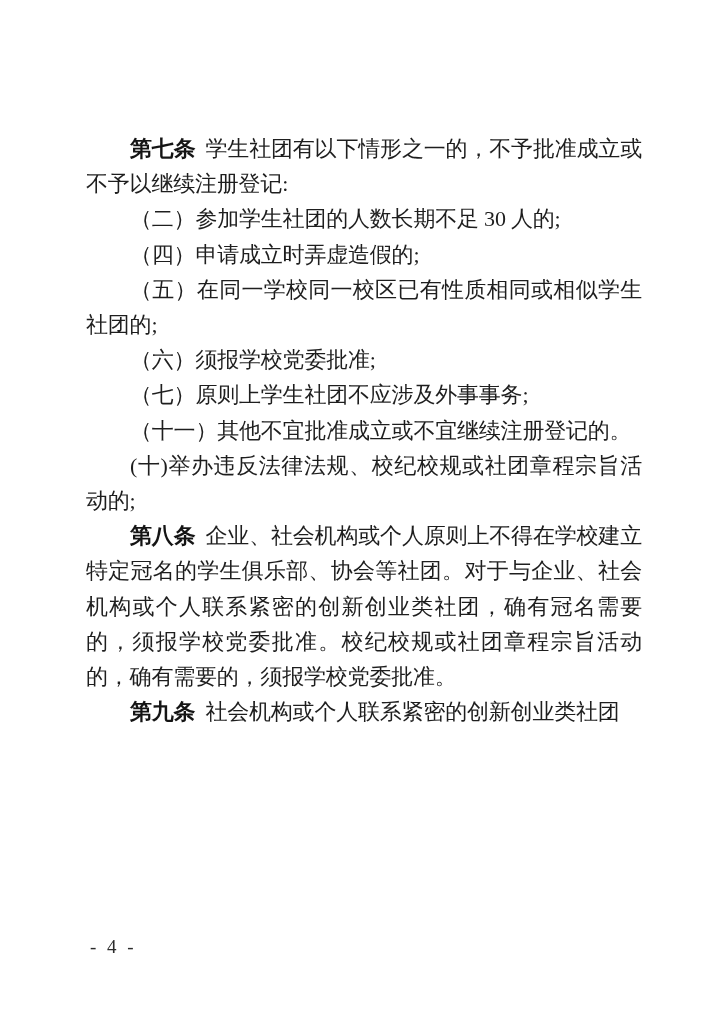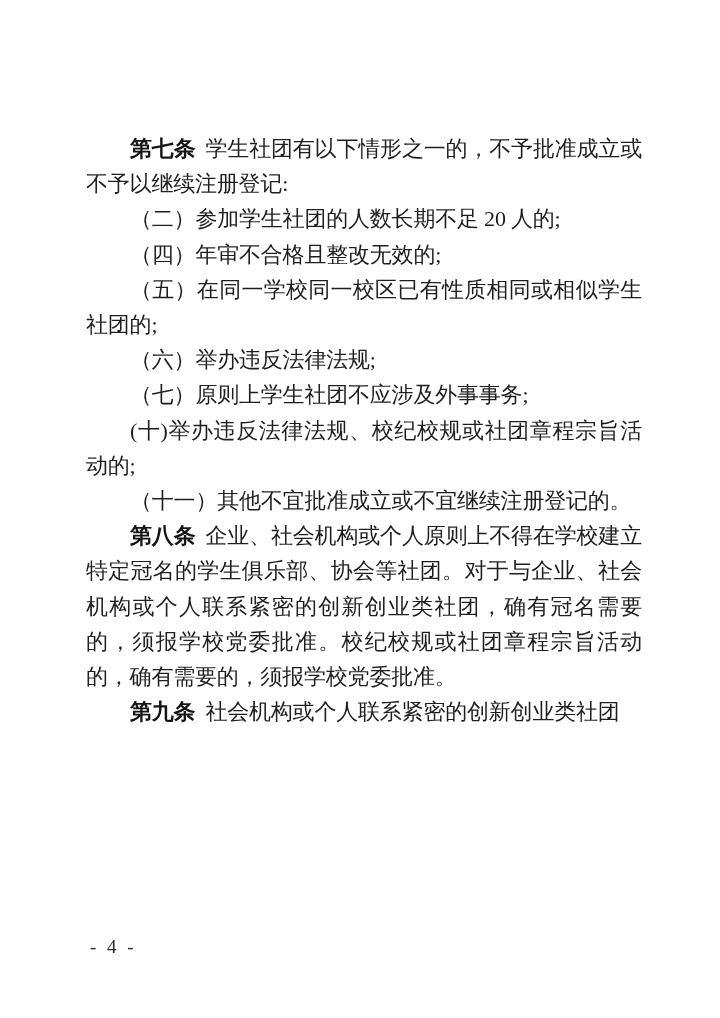--- a/index.html
+++ b/index.html
@@ -52,26 +52,26 @@
   }
 </style>
 </head>
 <body>
 
 <div class="page">
 
   <div class="doc-body">
 
   <p class="para"><span class="article-label">第七条</span><span>学生社团有以下情形之一的，不予批准成立或不予以继续注册登记:</span></p>
-      <p class="para"><span>（二）参加学生社团的人数长期不足 20 人的;</span></p>
-      <p class="para"><span>（四）年审不合格且整改无效的;</span></p>
+      <p class="para"><span>（二）参加学生社团的人数长期不足 30 人的;</span></p>
+      <p class="para"><span>（四）申请成立时弄虚造假的;</span></p>
       <p class="para"><span>（五）在同一学校同一校区已有性质相同或相似学生社团的;</span></p>
-      <p class="para"><span>（六）举办违反法律法规;</span></p>
+      <p class="para"><span>（六）须报学校党委批准;</span></p>
       <p class="para"><span>（七）原则上学生社团不应涉及外事事务;</span></p>
+      <p class="para"><span>（十一）其他不宜批准成立或不宜继续注册登记的。</span></p>
       <p class="para"><span>(十)举办违反法律法规、校纪校规或社团章程宗旨活动的;</span></p>
-      <p class="para"><span>（十一）其他不宜批准成立或不宜继续注册登记的。</span></p>
       <p class="para"><span class="article-label">第八条</span><span>企业、社会机构或个人原则上不得在学校建立特定冠名的学生俱乐部、协会等社团。对于与企业、社会机构或个人联系紧密的创新创业类社团，确有冠名需要的，须报学校党委批准。校纪校规或社团章程宗旨活动的，确有需要的，须报学校党委批准。</span></p>
       <p class="para"><span class="article-label">第九条</span><span>社会机构或个人联系紧密的创新创业类社团</span></p>
     </div>
 
   <div class="page-footer">- 4 -</div>
 
 </div>
 
 </body></html>

